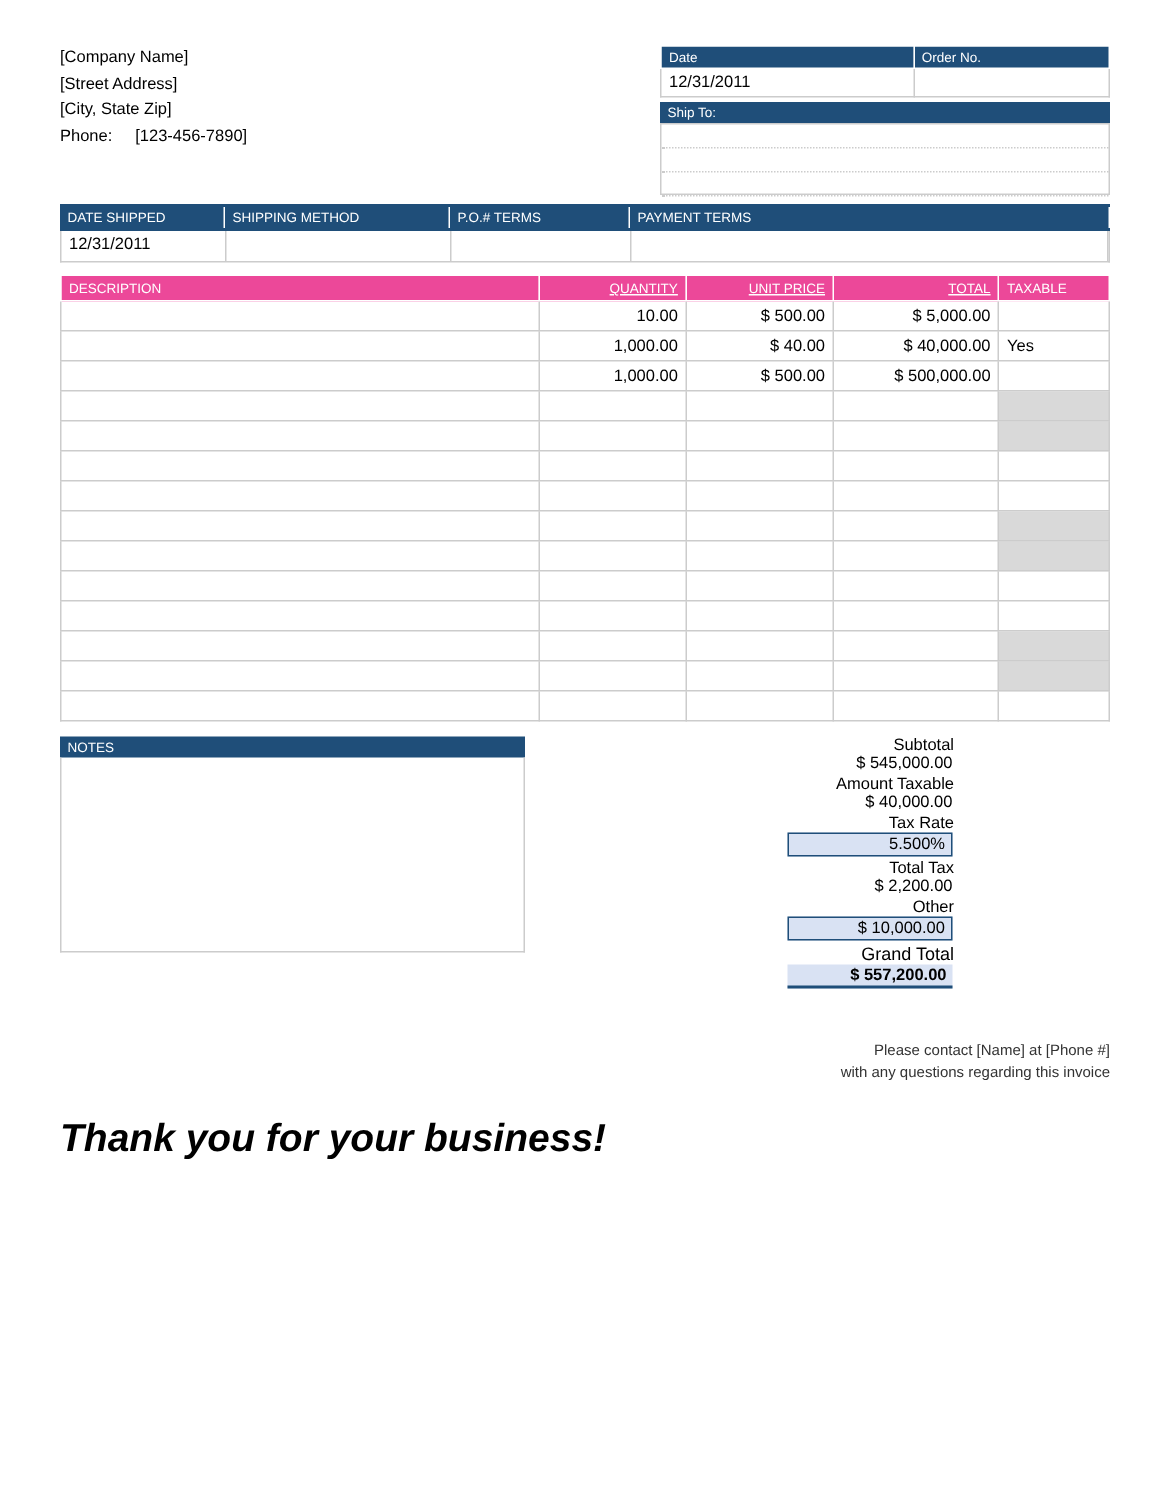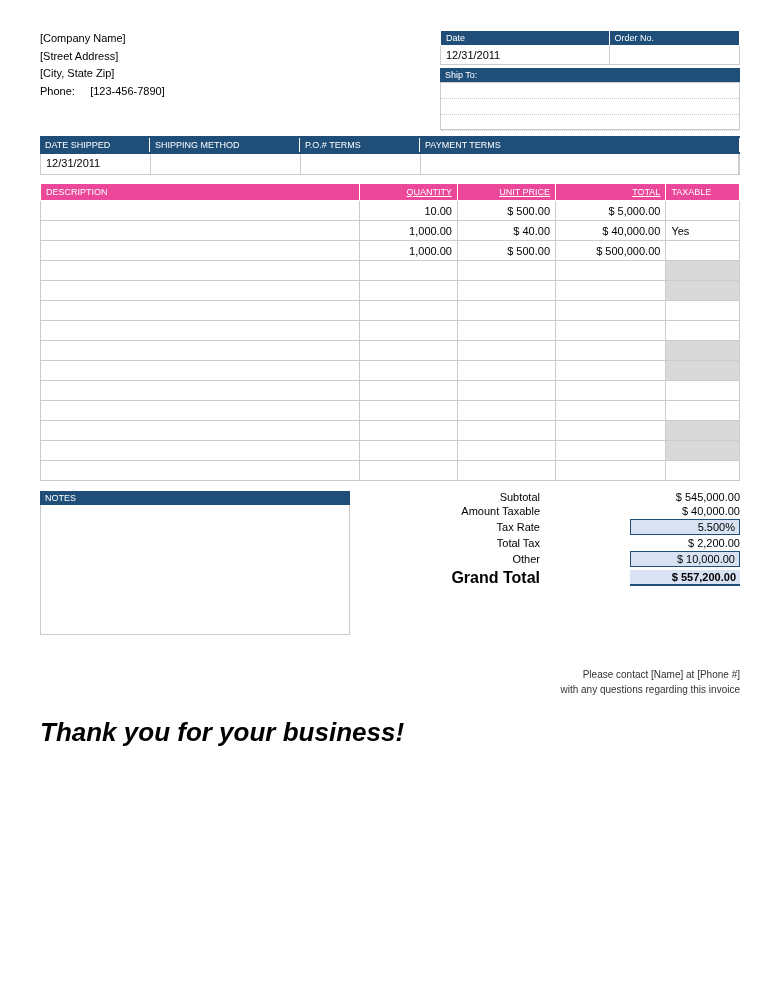--- a/index.html
+++ b/index.html
@@ -175,23 +175,24 @@
       border-top: none;
       height: 130px;
       width: 100%;
     }
 
     .totals-block {
       width: 320px;
     }
     .totals-row {
       display: flex;
-      justify-content: space-between;
+      justify-content: flex-end;
       align-items: center;
       margin-bottom: 2px;
+      flex-direction: column;
     }
     .totals-label {
       font-size: 11px;
       text-align: right;
       margin-right: 8px;
       min-width: 120px;
     }
     .totals-value {
       font-size: 11px;
       text-align: right;
@@ -202,22 +203,22 @@
       border: 1px solid #1f4e79;
       padding: 1px 4px;
     }
     .totals-value.grand {
       background: #d9e2f3;
       border-bottom: 2px solid #1f4e79;
       padding: 1px 4px;
       font-weight: bold;
     }
     .grand-label {
-      font-weight: bold;
-      font-size: 16px;
+      font-weight: normal;
+      font-size: 12px;
     }
 
     
     .footer-note {
       text-align: right;
       margin-top: 32px;
       font-size: 10px;
       color: #333;
       line-height: 1.5;
     }

